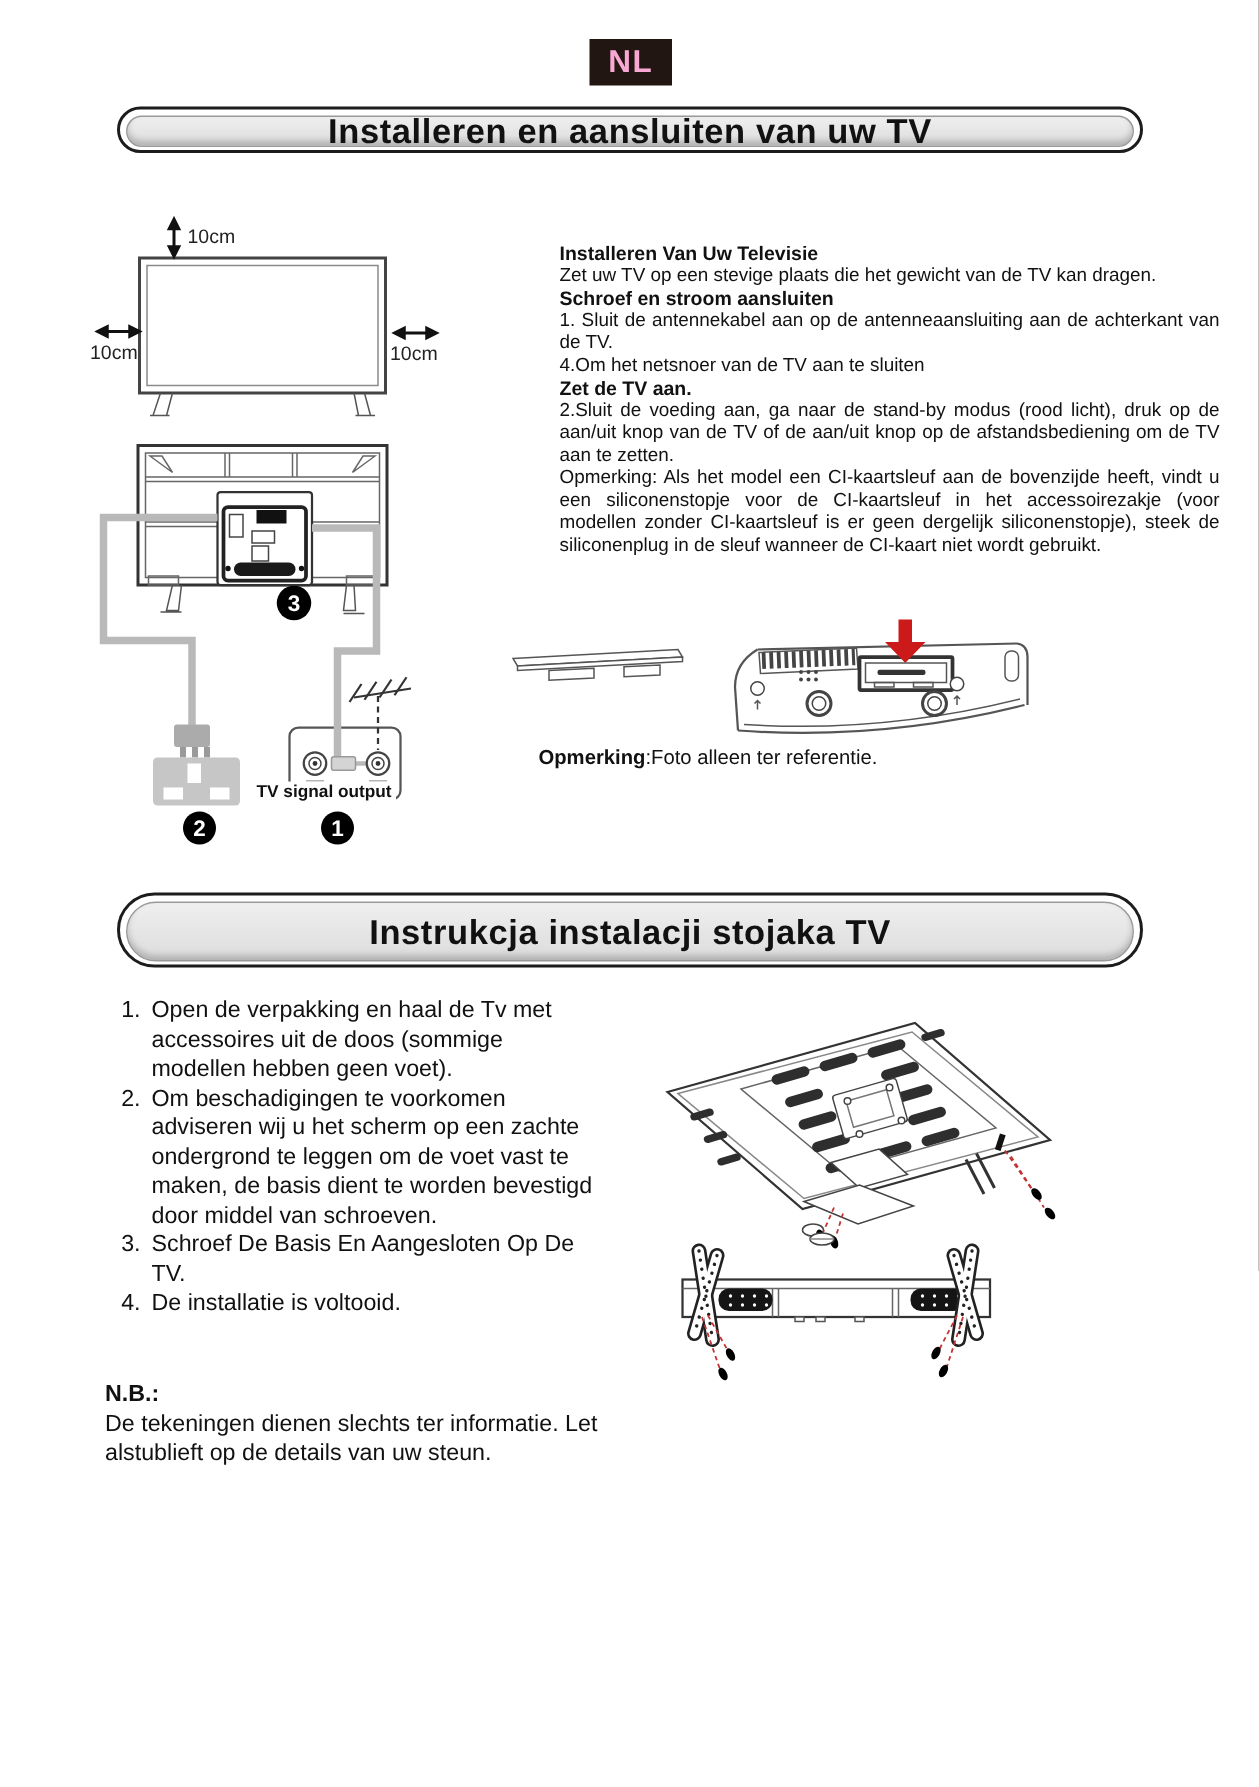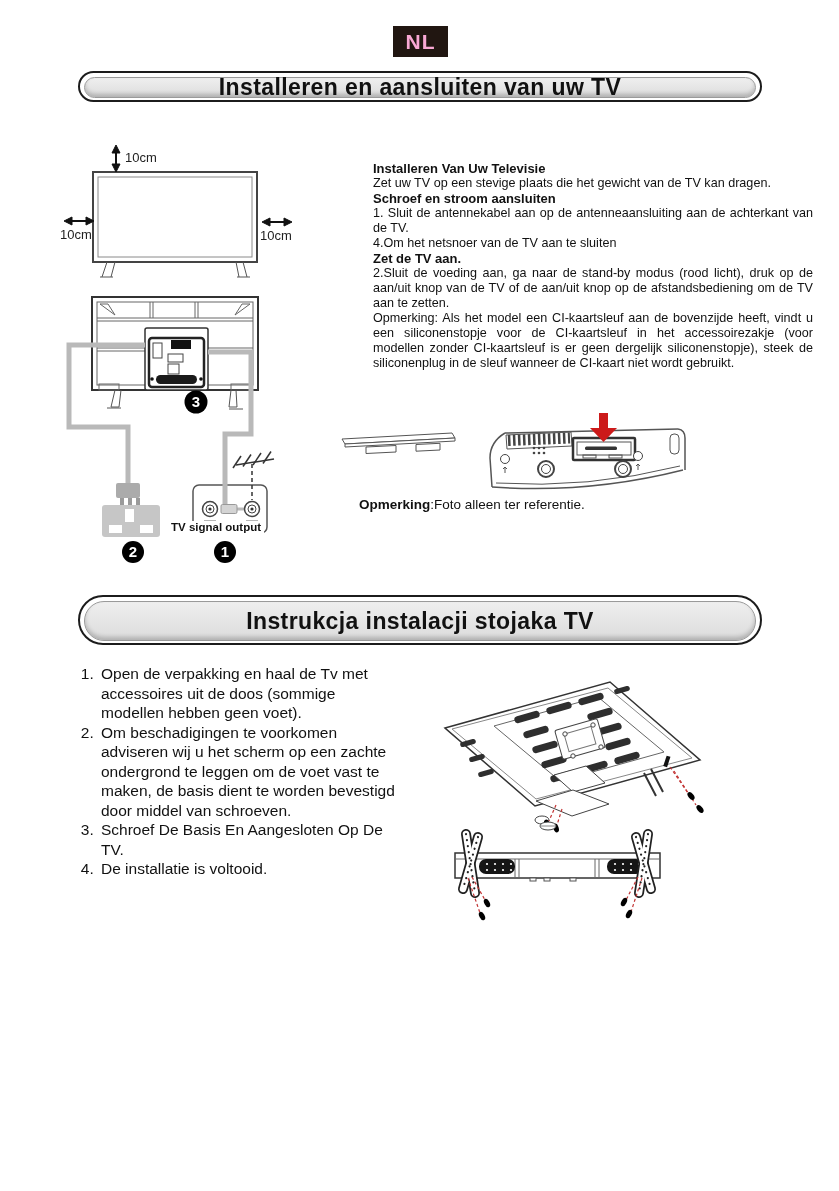--- a/index.html
+++ b/index.html
@@ -322,14 +322,18 @@
       <line x1="36" y1="60" x2="48" y2="95" stroke="#c23434" stroke-width="1.2" stroke-dasharray="3 2.5"></line>
       <ellipse cx="55" cy="85" rx="4.5" ry="2.6" fill="#000" transform="rotate(62 55 85)"></ellipse>
       <ellipse cx="50" cy="98" rx="4.5" ry="2.6" fill="#000" transform="rotate(62 50 98)"></ellipse>
       <line x1="206" y1="59" x2="194" y2="82" stroke="#c23434" stroke-width="1.2" stroke-dasharray="3 2.5"></line>
       <line x1="210" y1="60" x2="199" y2="94" stroke="#c23434" stroke-width="1.2" stroke-dasharray="3 2.5"></line>
       <ellipse cx="192" cy="84" rx="4.5" ry="2.6" fill="#000" transform="rotate(-62 192 84)"></ellipse>
       <ellipse cx="197" cy="96" rx="4.5" ry="2.6" fill="#000" transform="rotate(-62 197 96)"></ellipse>
     </g>
   </svg>
 
+  <div class="abs nb">
+    <p class="lbl">N.B.:</p>
+    <p>De tekeningen dienen slechts ter informatie. Let alstublieft op de details van uw steun.</p>
+  </div>
 
 </div>
 
 </body></html>

